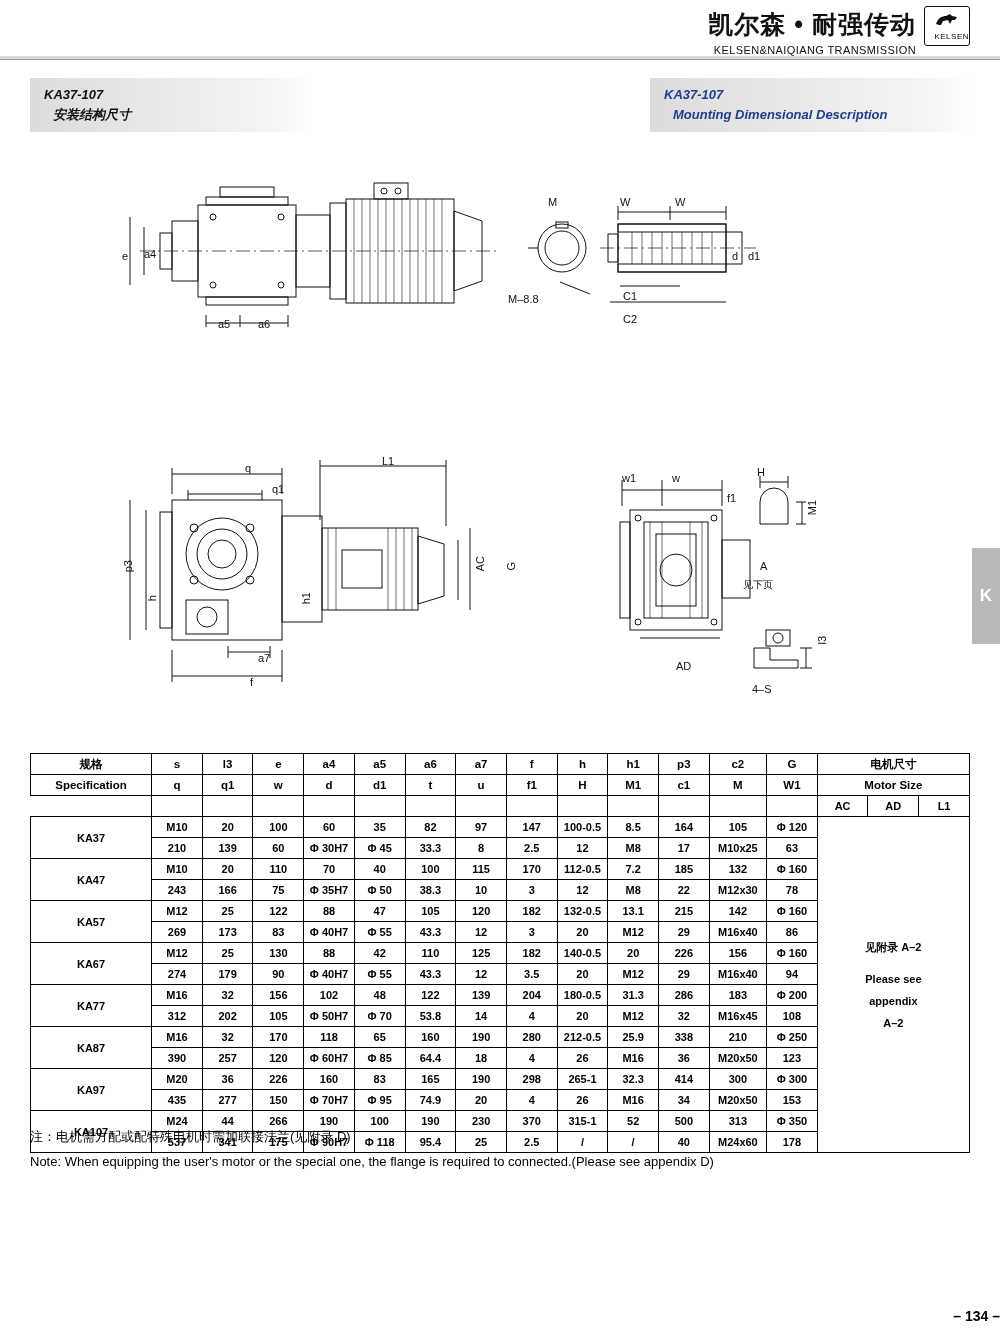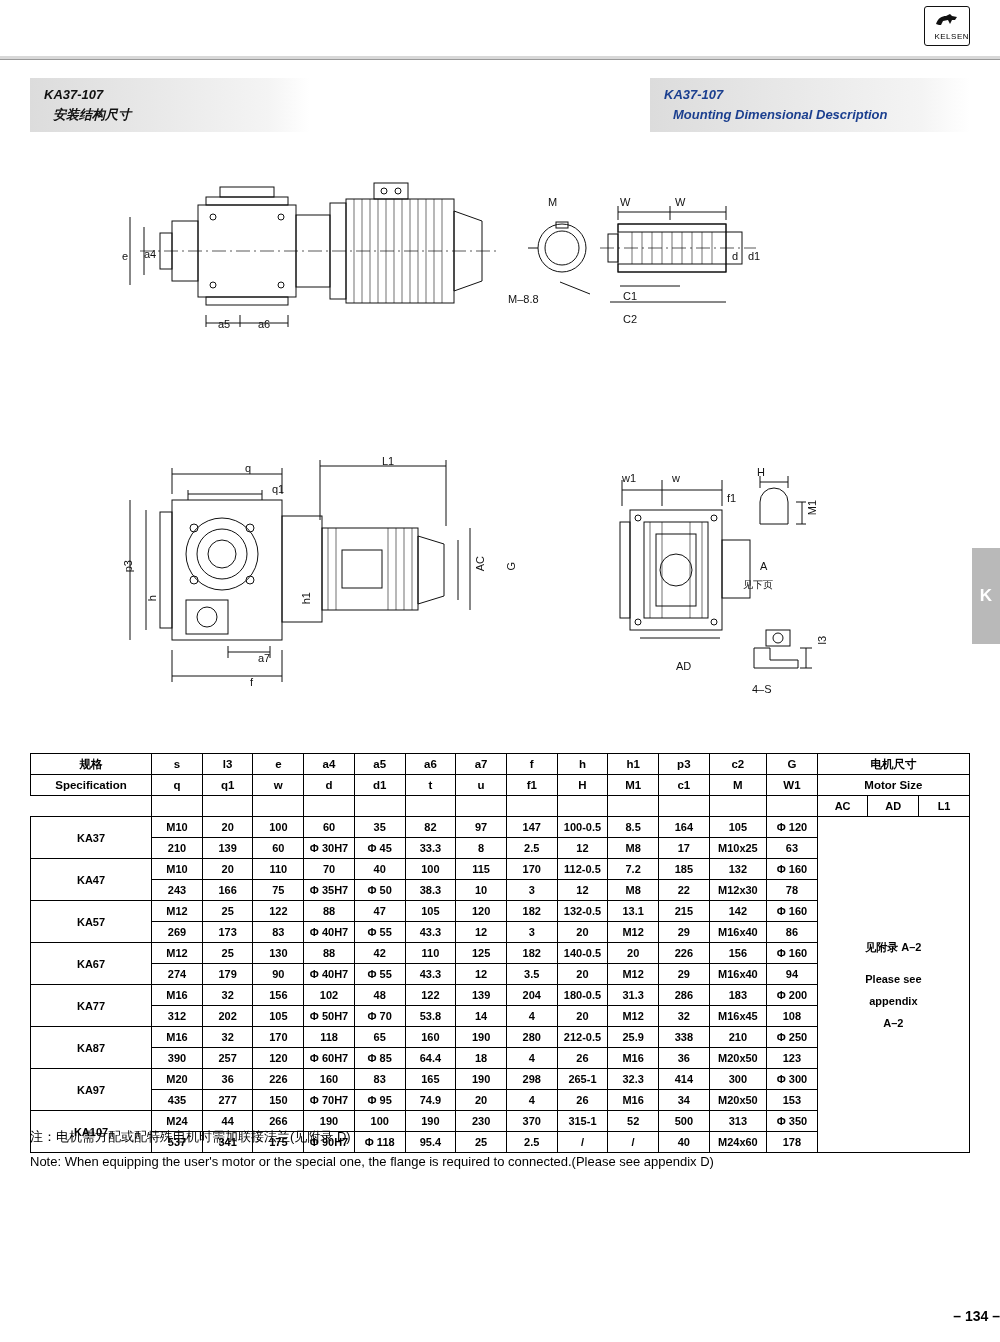--- a/index.html
+++ b/index.html
@@ -69,20 +69,24 @@
 
   .pagenum {
     position:absolute; left:0; bottom:18px; width:1000px;
     text-align:right; font-size:14px; font-weight:bold;
   }
 </style>
 </head>
 <body>
 
 <div class="top-bar">
+  <div class="brandwrap">
+    <div class="brand-cn">凯尔森 • 耐强传动</div>
+    <div class="brand-en">KELSEN&amp;NAIQIANG TRANSMISSION</div>
+  </div>
   <div class="brand-logo">
     <svg class="horse" width="26" height="16" viewBox="0 0 26 16">
       <path d="M2 12 C4 6,8 4,12 4 L16 2 L18 4 L23 5 L21 8 L18 8 L16 12 L14 8 L9 9 L7 13 L5 13 Z" fill="#111"></path>
     </svg>
     <div class="mark">KELSEN</div>
   </div>
 </div>
 <div class="hr-top"></div>
 <div class="hr-top2"></div>
 

